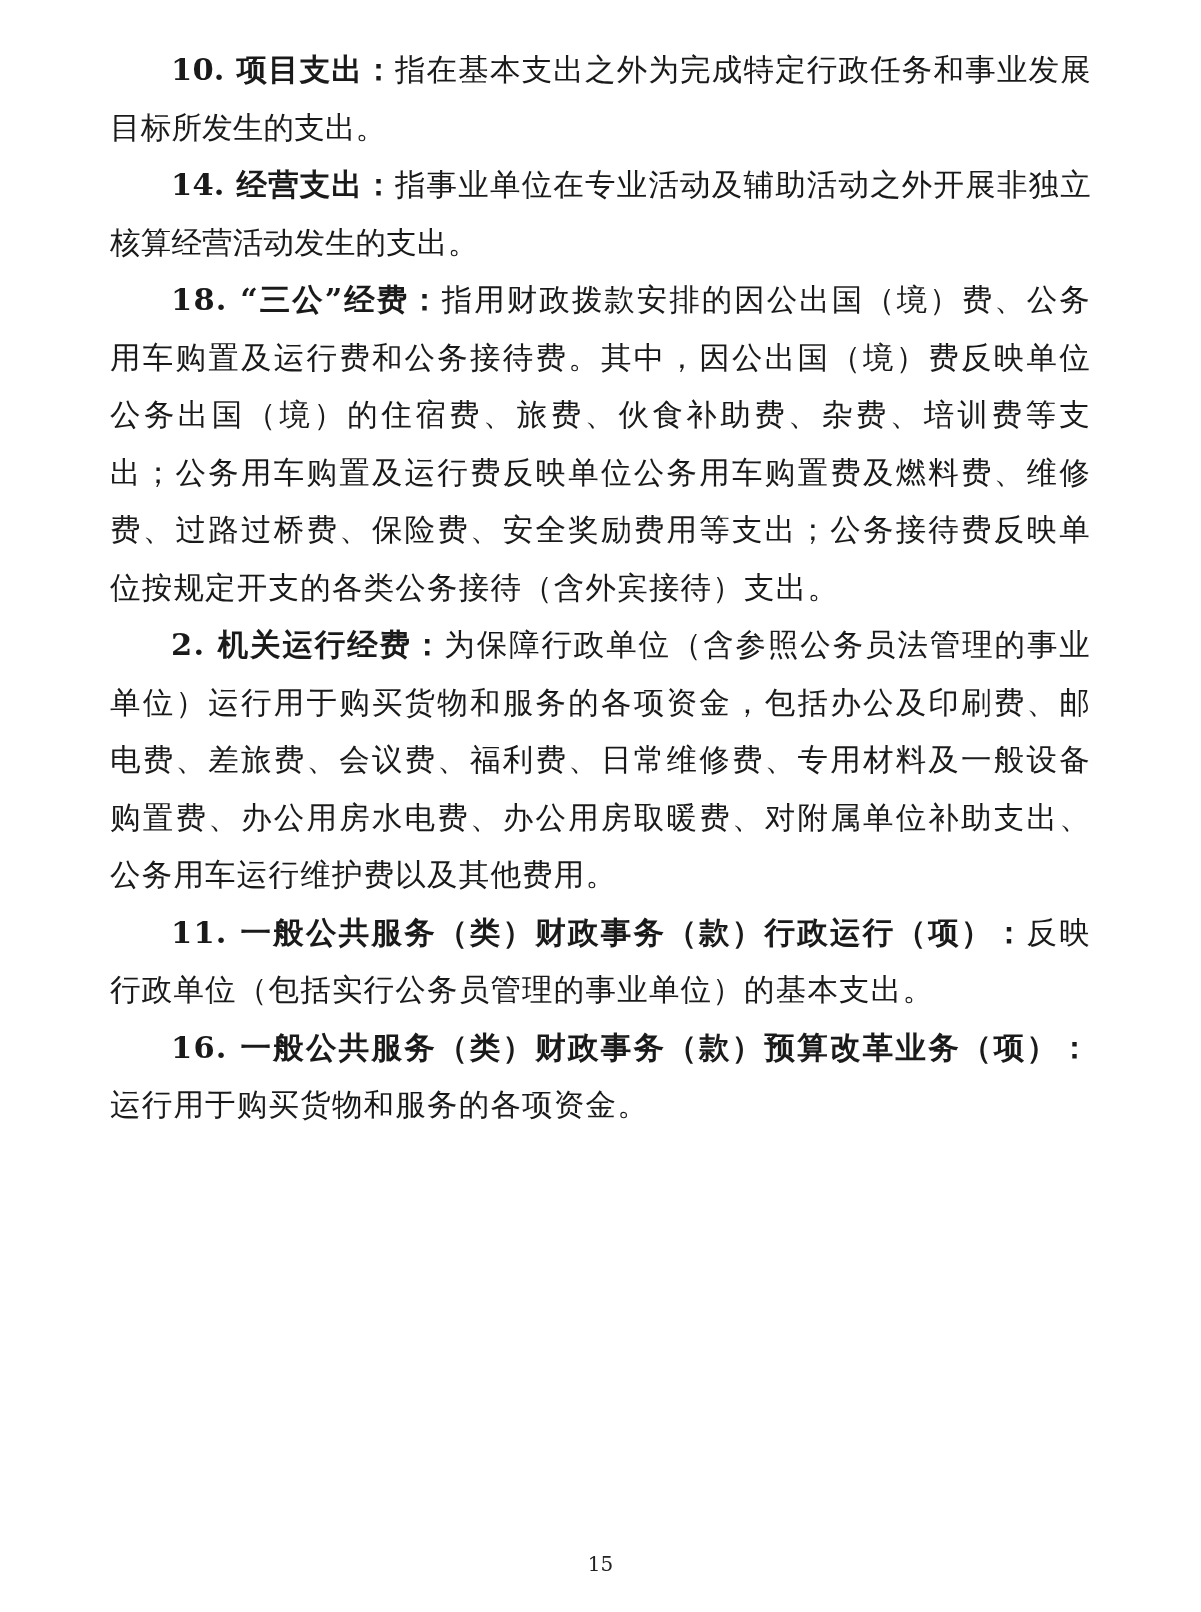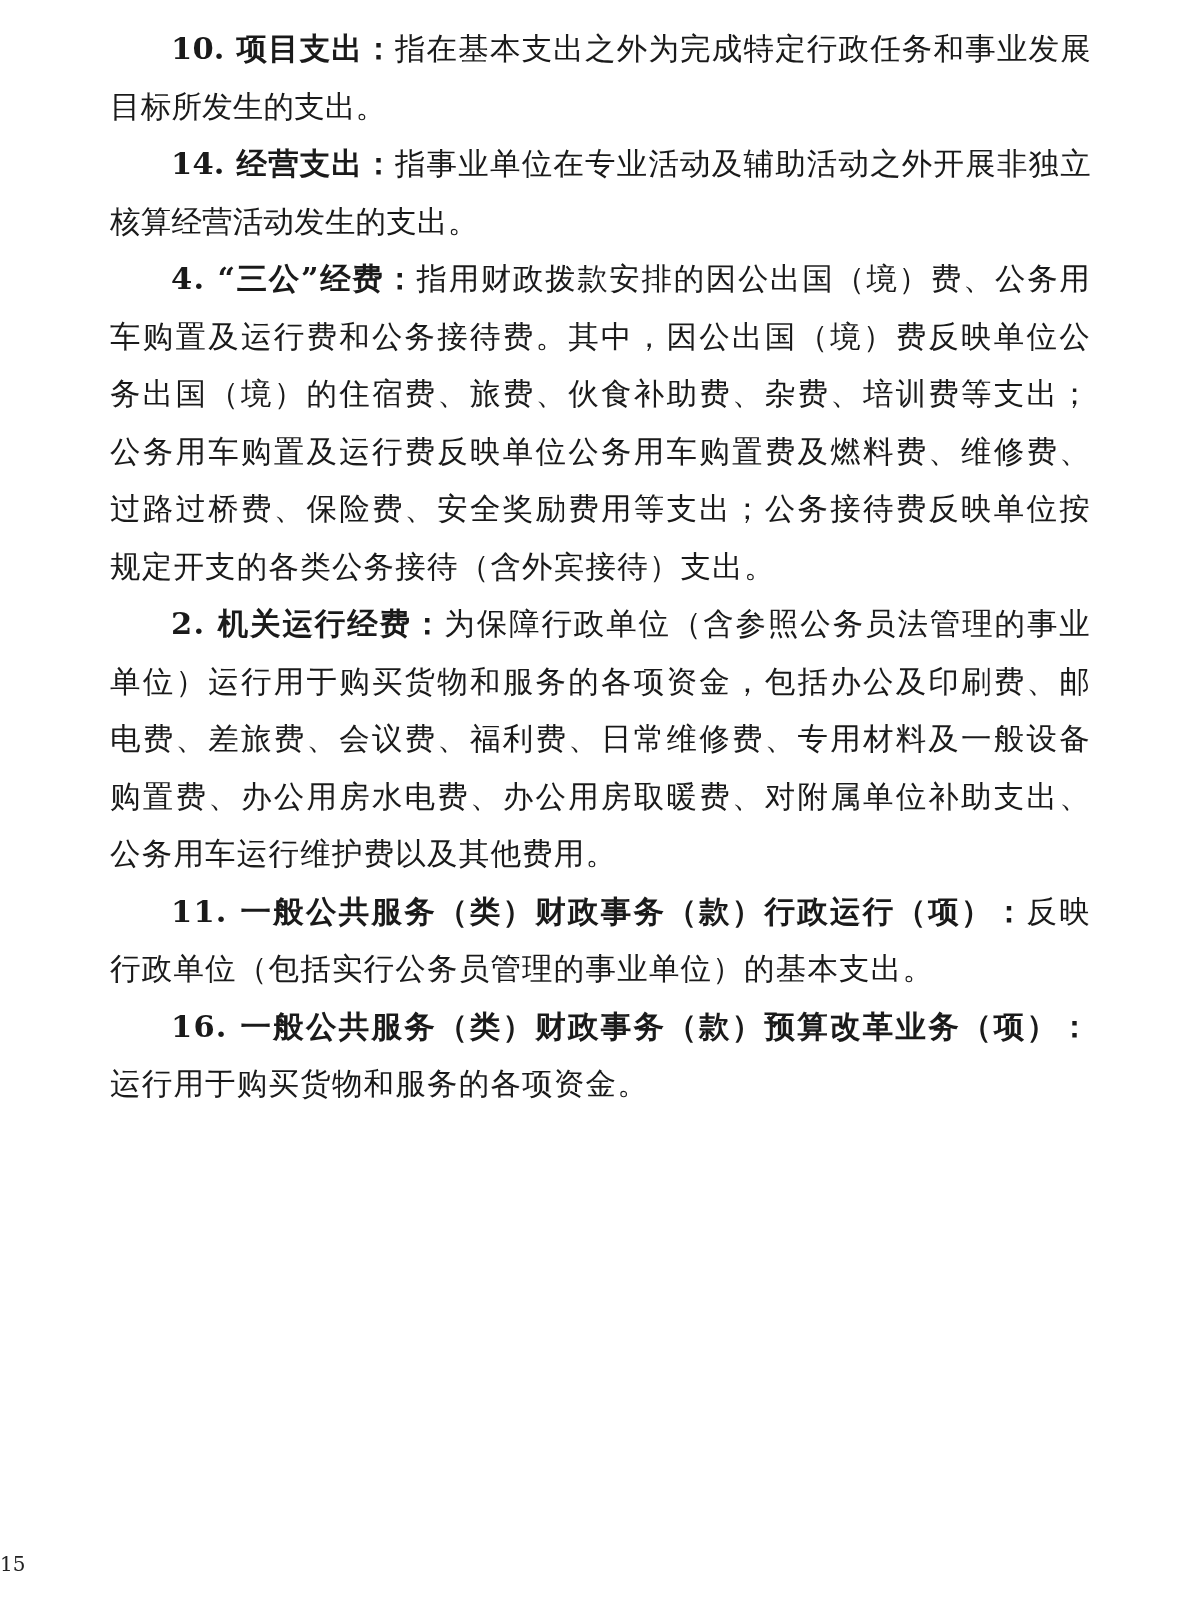--- a/index.html
+++ b/index.html
@@ -15,21 +15,21 @@
     color: #1a1a1a;
     overflow: hidden;
   }
   .page {
     position: absolute;
     left: 0;
     top: 0;
     width: 1201px;
     height: 1612px;
     box-sizing: border-box;
-    padding: 20px 110px 0 110px;
+    padding: 41px 110px 0 110px;
   }
   .body-text {
     font-size: 30.5px;
     line-height: 57.5px;
     text-align: justify;
     text-justify: inter-ideograph;
     letter-spacing: 0.2px;
   }
   .para {
     margin: 0 0 0 0;
@@ -42,41 +42,42 @@
   }
   
   .para.wide {
     letter-spacing: 1.2px;
   }
   .page-number {
     position: absolute;
     left: 0;
     right: 0;
     bottom: 36px;
+    text-align: center;
     font-size: 20px;
     font-family: "DejaVu Serif", "Liberation Serif", serif;
     color: #222;
   }
   .content {
     position: relative;
   }
 </style>
 </head>
 <body>
 
 <div class="page">
   <div class="content body-text">
 
     <p class="para"><span class="lead">10. 项目支出：</span><span>指在基本支出之外为完成特定行政任务和事业发展目标所发生的支出。</span></p>
 
 
     <p class="para"><span class="lead">14. 经营支出：</span><span>指事业单位在专业活动及辅助活动之外开展非独立核算经营活动发生的支出。</span></p>
 
 
-    <p class="para wide"><span class="lead">4. “三公”经费：</span><span>指用财政拨款安排的因公出国（境）费、公务用车购置及运行费和公务接待费。其中，因公出国（境）费反映单位公务出国（境）的住宿费、旅费、伙食补助费、杂费、培训费等支出；公务用车购置及运行费反映单位公务用车购置费及燃料费、维修费、过路过桥费、保险费、安全奖励费用等支出；公务接待费反映单位按规定开支的各类公务接待（含外宾接待）支出。</span></p>
+    <p class="para wide"><span class="lead">18. “三公”经费：</span><span>指用财政拨款安排的因公出国（境）费、公务用车购置及运行费和公务接待费。其中，因公出国（境）费反映单位公务出国（境）的住宿费、旅费、伙食补助费、杂费、培训费等支出；公务用车购置及运行费反映单位公务用车购置费及燃料费、维修费、过路过桥费、保险费、安全奖励费用等支出；公务接待费反映单位按规定开支的各类公务接待（含外宾接待）支出。</span></p>
 
     <p class="para wide"><span class="lead">2. 机关运行经费：</span><span>为保障行政单位（含参照公务员法管理的事业单位）运行用于购买货物和服务的各项资金，包括办公及印刷费、邮电费、差旅费、会议费、福利费、日常维修费、专用材料及一般设备购置费、办公用房水电费、办公用房取暖费、对附属单位补助支出、公务用车运行维护费以及其他费用。</span></p>
 
     <p class="para wide"><span class="lead">11. 一般公共服务（类）财政事务（款）行政运行（项）：</span><span>反映行政单位（包括实行公务员管理的事业单位）的基本支出。</span></p>
 
     <p class="para wide"><span class="lead">16. 一般公共服务（类）财政事务（款）预算改革业务（项）：</span><span>运行用于购买货物和服务的各项资金。</span></p>
 
   </div>
 
   <div class="page-number">15</div>

